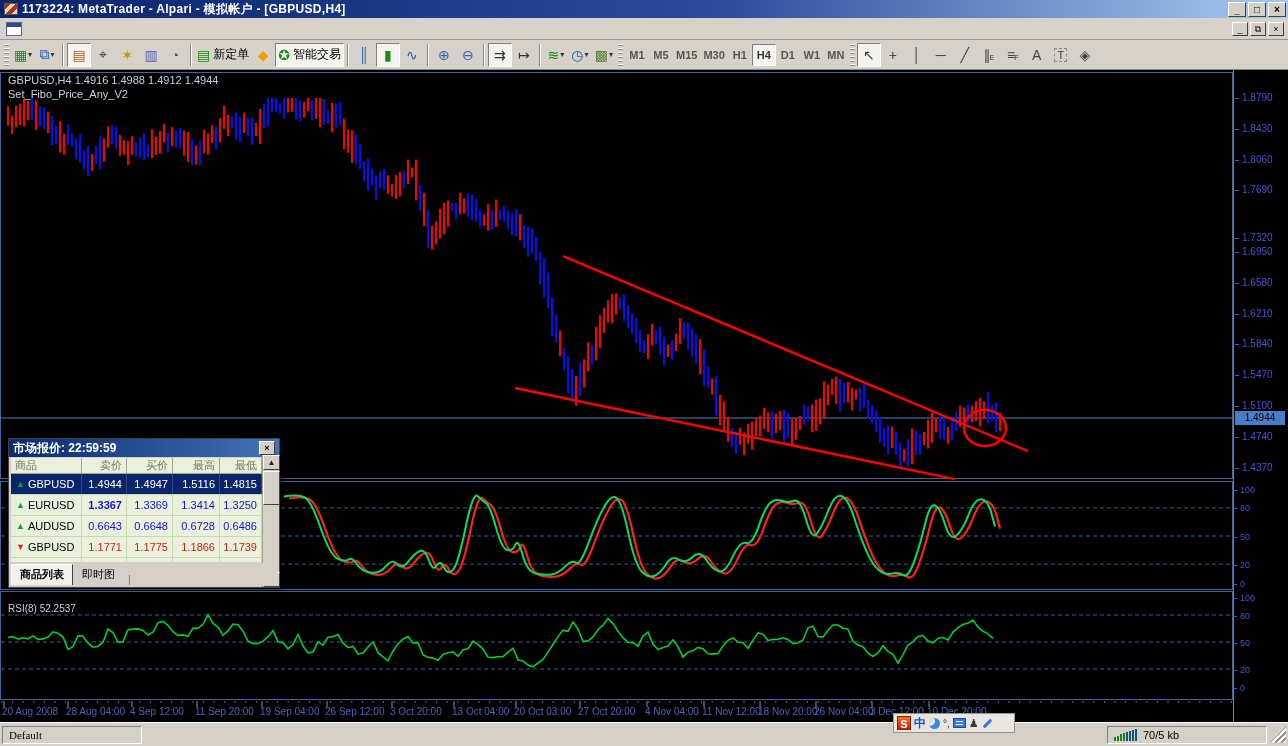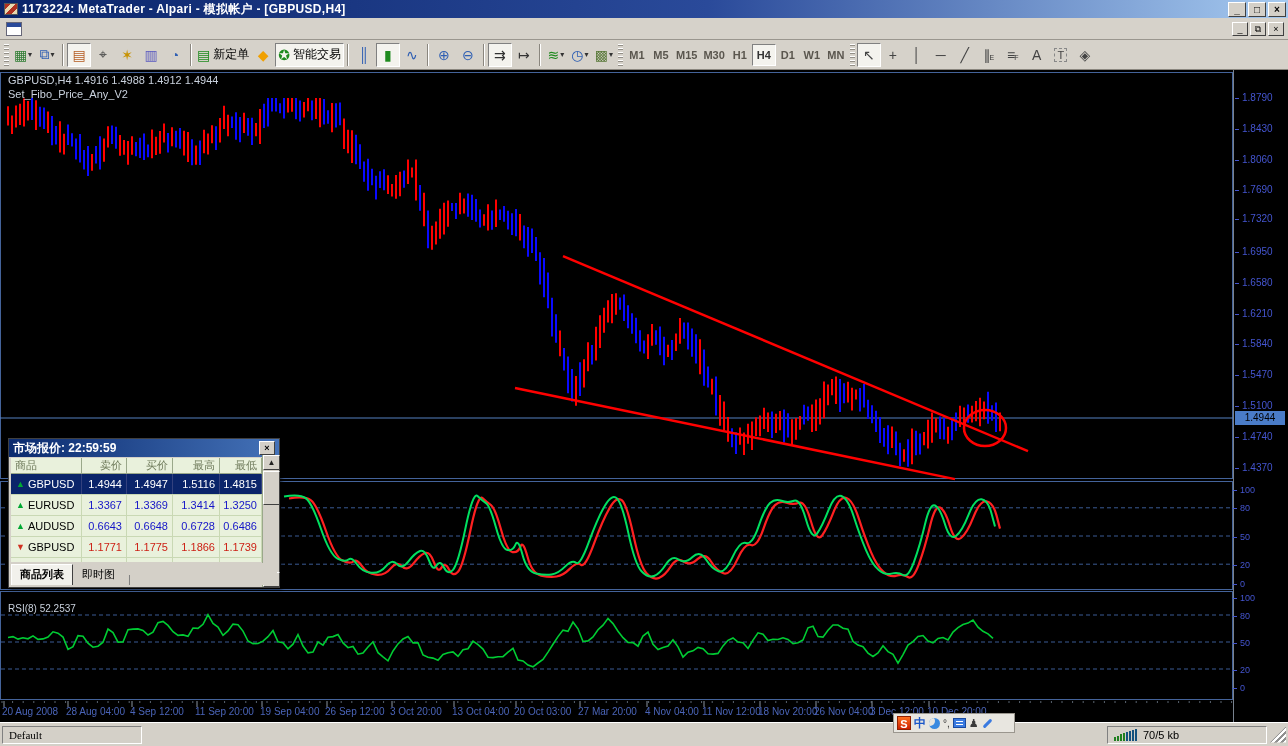--- a/index.html
+++ b/index.html
@@ -674,35 +674,35 @@
     <div class="time-axis" id="time-axis">
         <span class="time-lbl" style="left: 2px;">20 Aug 2008</span>
         <span class="time-lbl" style="left: 66px;">28 Aug 04:00</span>
         <span class="time-lbl" style="left: 130px;">4 Sep 12:00</span>
         <span class="time-lbl" style="left: 195px;">11 Sep 20:00</span>
         <span class="time-lbl" style="left: 260px;">19 Sep 04:00</span>
         <span class="time-lbl" style="left: 325px;">26 Sep 12:00</span>
         <span class="time-lbl" style="left: 390px;">3 Oct 20:00</span>
         <span class="time-lbl" style="left: 452px;">13 Oct 04:00</span>
         <span class="time-lbl" style="left: 514px;">20 Oct 03:00</span>
-        <span class="time-lbl" style="left: 578px;">27 Mar 20:00</span>
+        <span class="time-lbl" style="left: 578px;">27 Oct 20:00</span>
         <span class="time-lbl" style="left: 645px;">4 Nov 04:00</span>
         <span class="time-lbl" style="left: 702px;">11 Nov 12:00</span>
         <span class="time-lbl" style="left: 758px;">18 Nov 20:00</span>
         <span class="time-lbl" style="left: 814px;">26 Nov 04:00</span>
         <span class="time-lbl" style="left: 870px;">3 Dec 12:00</span>
         <span class="time-lbl" style="left: 927px;">10 Dec 20:00</span>
       </div>
     <div class="price-axis" id="price-axis">
       <div class="price-badge">1.4944</div>
     <div class="axlbl" style="top: 22px;">1.8790</div>
         <div class="axlbl" style="top: 52.8px;">1.8430</div>
         <div class="axlbl" style="top: 83.6px;">1.8060</div>
         <div class="axlbl" style="top: 114.4px;">1.7690</div>
-        <div class="axlbl" style="top: 143px;">1.7320</div>
+        <div class="axlbl" style="top: 162px;">1.7320</div>
         <div class="axlbl" style="top: 176px;">1.6950</div>
         <div class="axlbl" style="top: 206.8px;">1.6580</div>
         <div class="axlbl" style="top: 237.6px;">1.6210</div>
         <div class="axlbl" style="top: 268.4px;">1.5840</div>
         <div class="axlbl" style="top: 299.2px;">1.5470</div>
         <div class="axlbl" style="top: 330px;">1.5100</div>
         <div class="axlbl" style="top: 360.8px;">1.4740</div>
         <div class="axlbl" style="top: 391.6px;">1.4370</div>
         <div class="axlbl small" style="top: 413.5px;">100</div>
         <div class="axlbl small" style="top: 432.3px;">80</div>
@@ -738,21 +738,21 @@
           <div class="mw-cell" style="width: 45px; color: rgb(255, 255, 255);">1.4944</div>
           <div class="mw-cell" style="width: 46px; color: rgb(255, 255, 255);">1.4947</div>
           <div class="mw-cell" style="width: 47px; color: rgb(255, 255, 255);">1.5116</div>
           <div class="mw-cell" style="width: 42px; color: rgb(255, 255, 255);">1.4815</div>
         </div>
         <div class="mw-row">
           <div class="mw-cell sym" style="width: 71px;">
             <span class="mw-arrow" style="color: rgb(0, 168, 50);">▲</span>
             <span style="color: rgb(0, 0, 0);">EURUSD</span>
           </div>
-          <div class="mw-cell" style="width: 45px; color: rgb(21, 21, 200);">1.3367</div>
+          <div class="mw-cell" style="width: 45px; color: rgb(21, 21, 200); font-weight: bold;">1.3367</div>
           <div class="mw-cell" style="width: 46px; color: rgb(21, 21, 200);">1.3369</div>
           <div class="mw-cell" style="width: 47px; color: rgb(21, 21, 200);">1.3414</div>
           <div class="mw-cell" style="width: 42px; color: rgb(21, 21, 200);">1.3250</div>
         </div>
         <div class="mw-row">
           <div class="mw-cell sym" style="width: 71px;">
             <span class="mw-arrow" style="color: rgb(0, 168, 50);">▲</span>
             <span style="color: rgb(0, 0, 0);">AUDUSD</span>
           </div>
           <div class="mw-cell" style="width: 45px; color: rgb(21, 21, 200);">0.6643</div>

